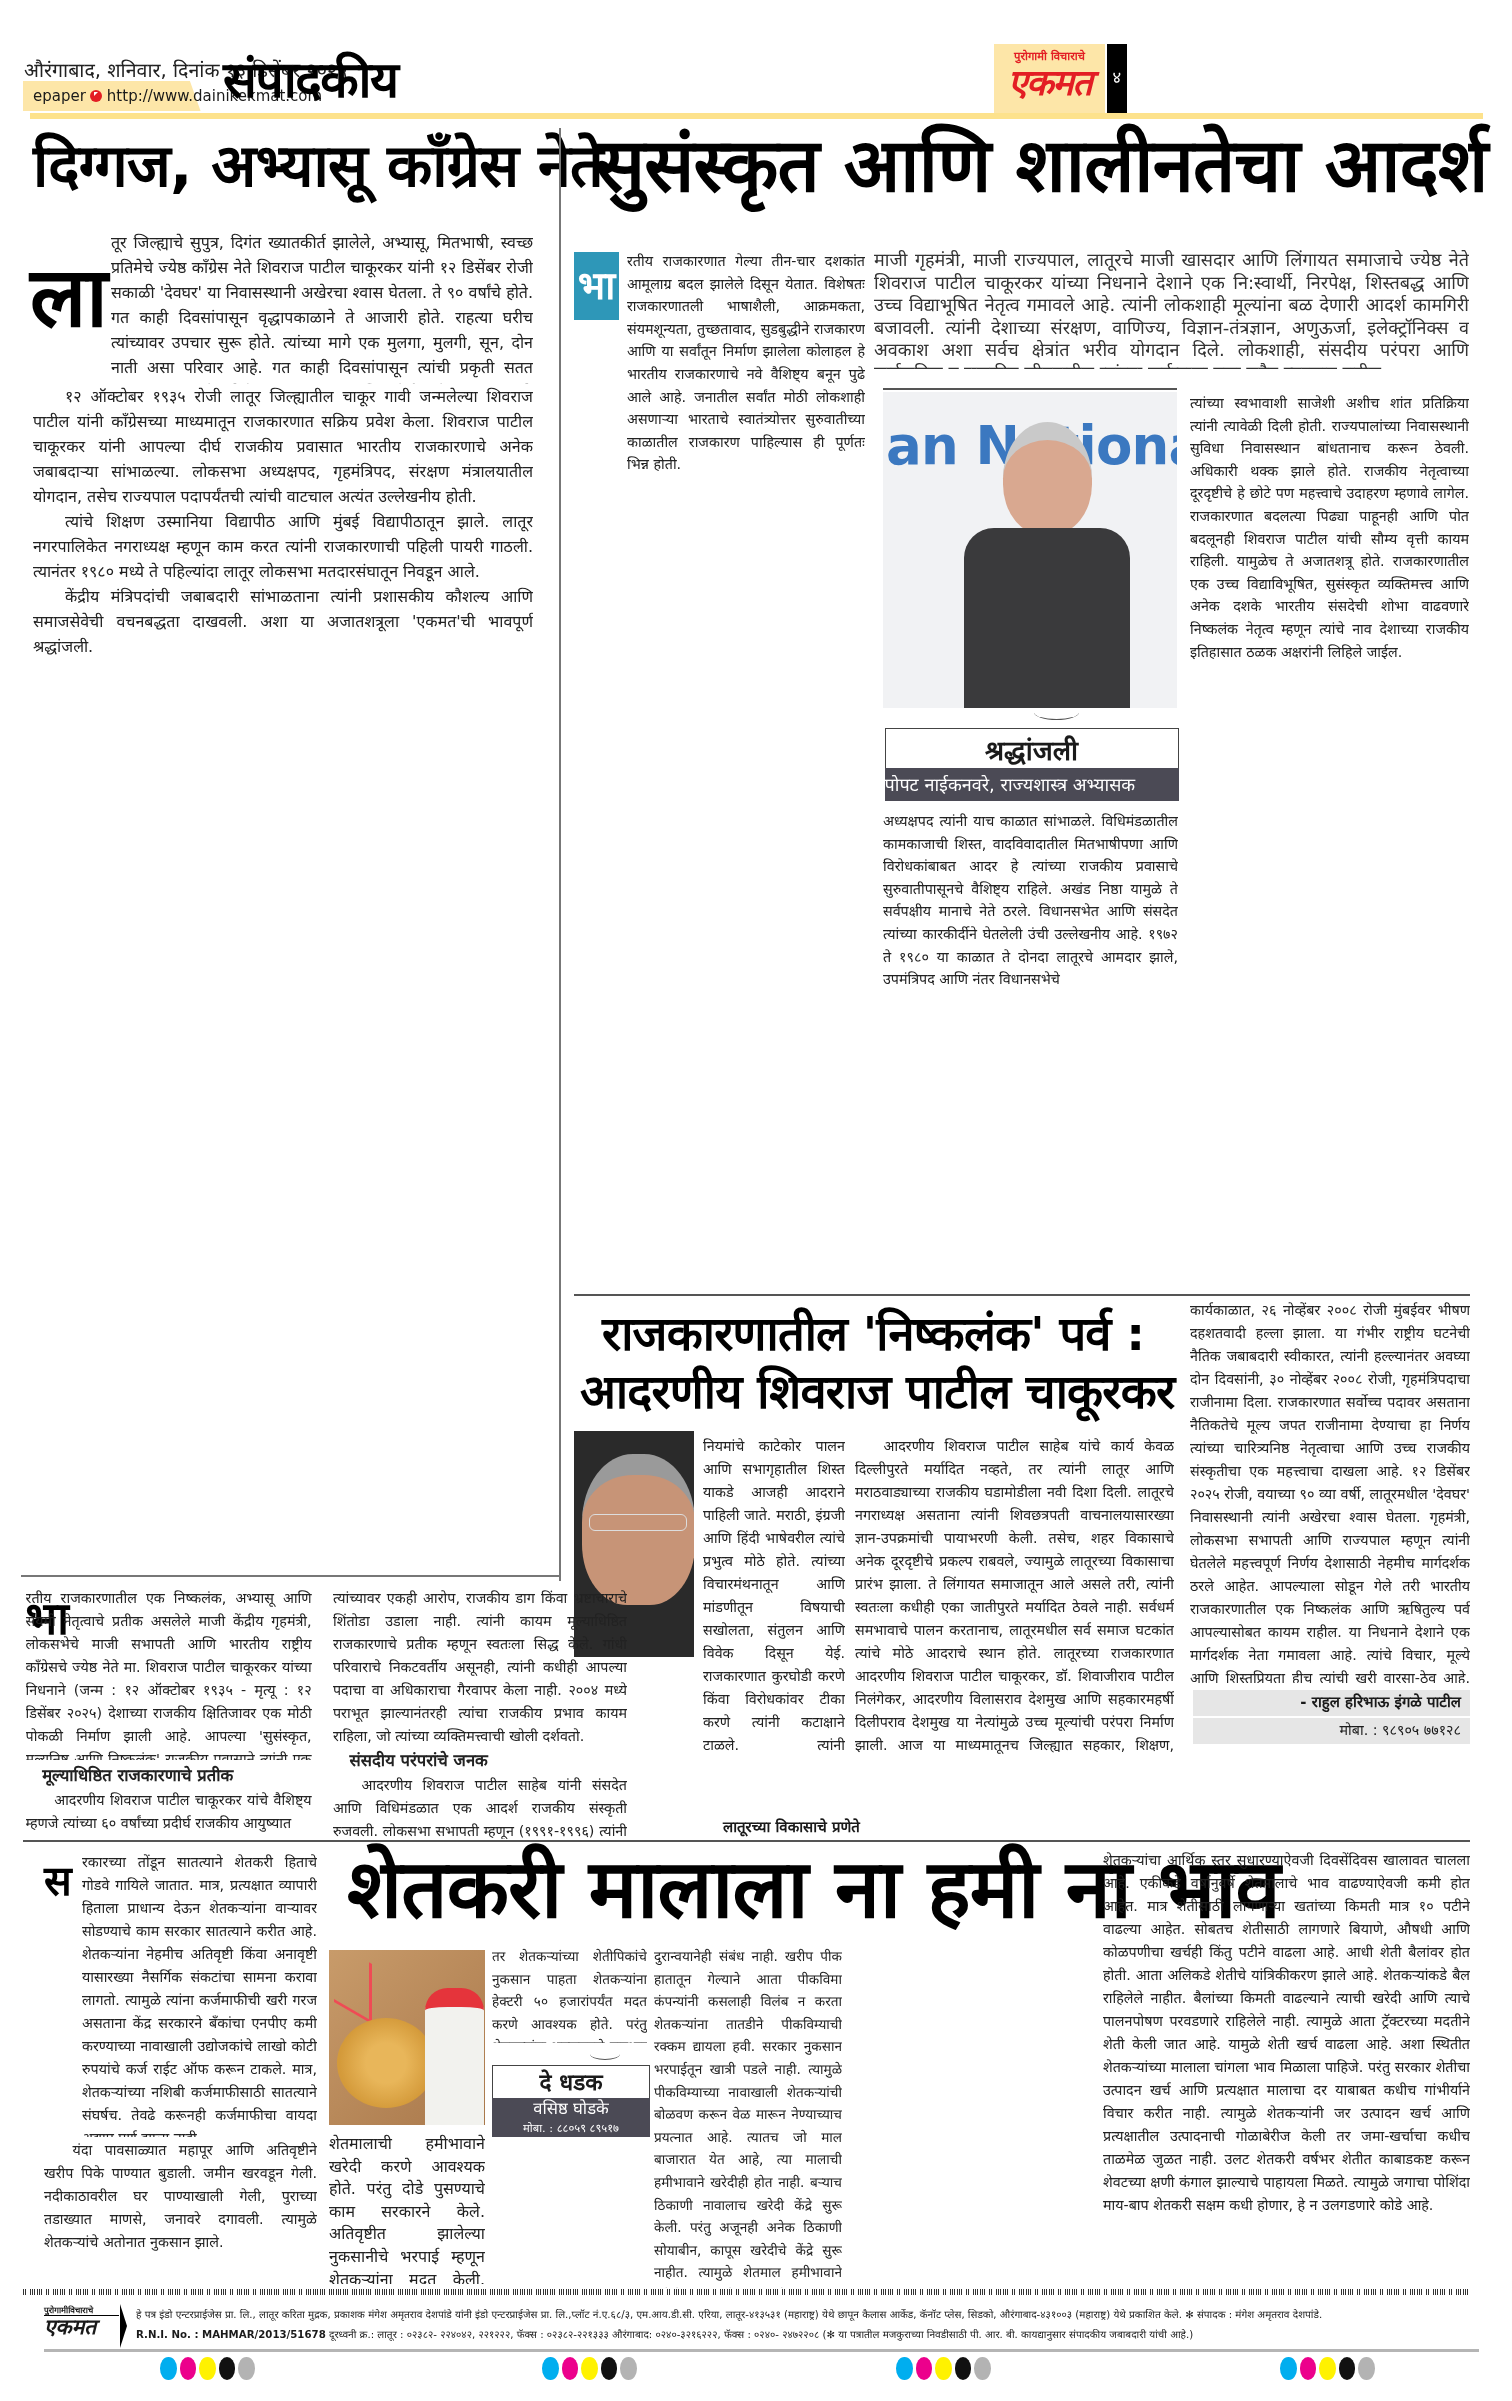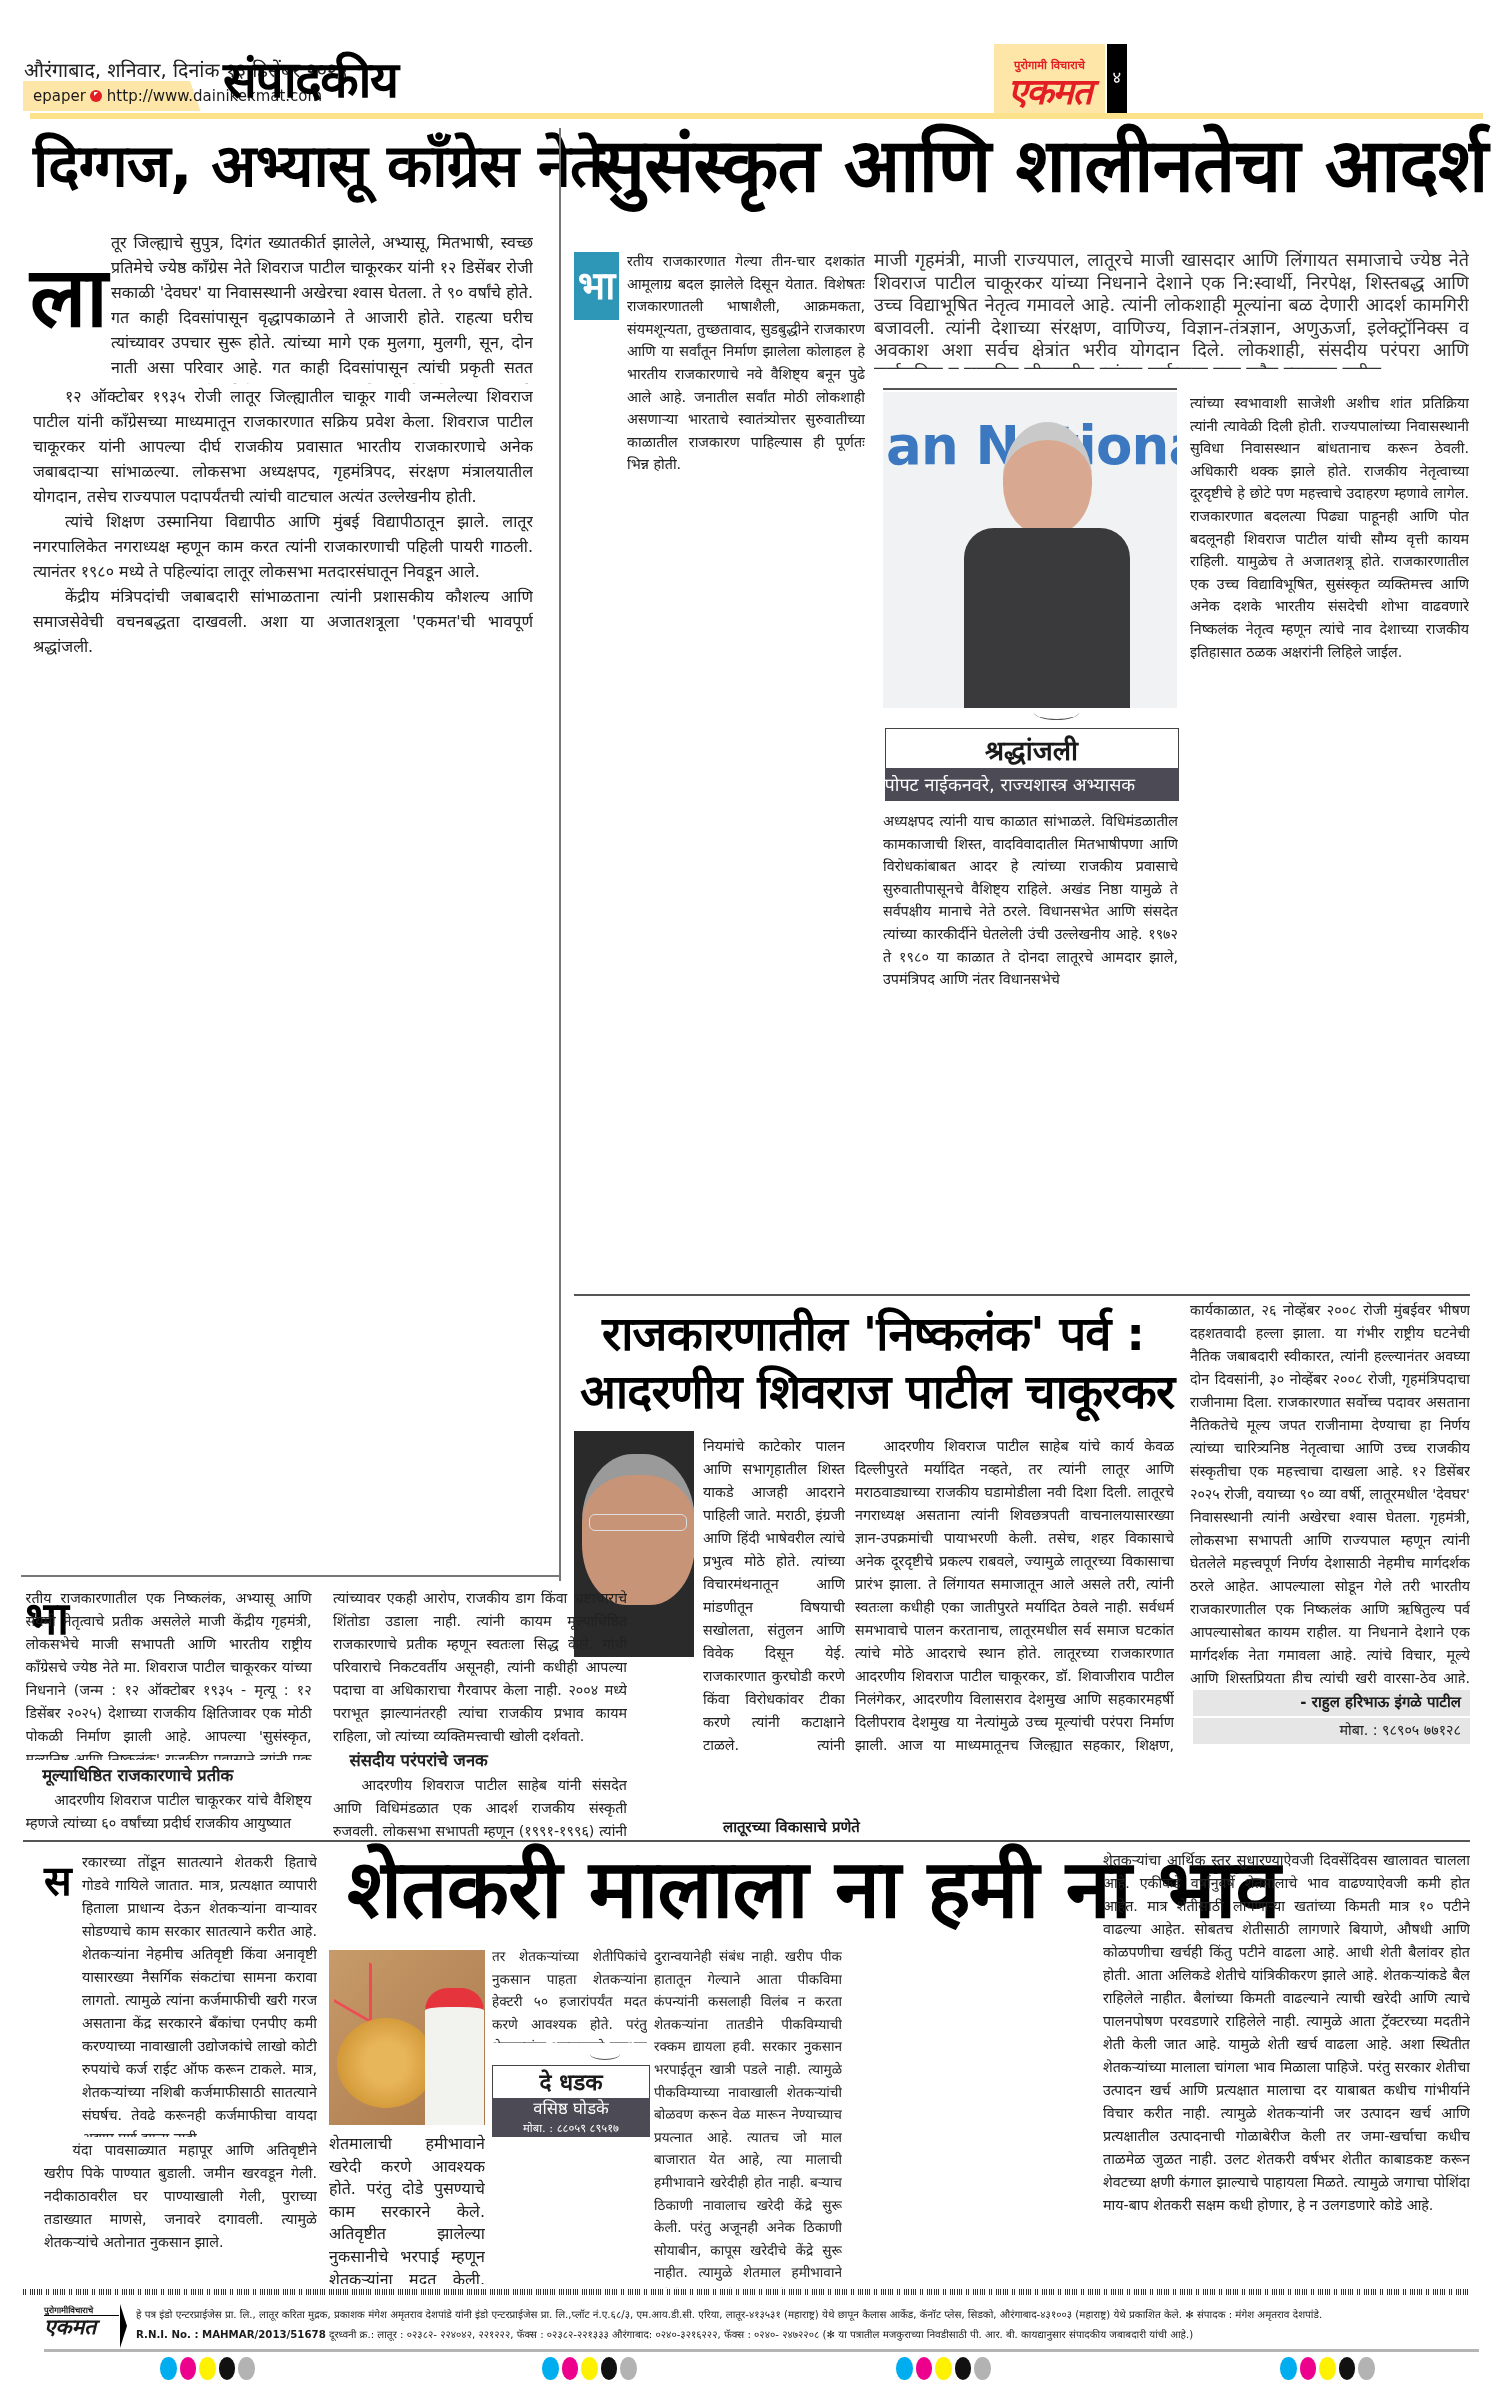--- a/index.html
+++ b/index.html
@@ -25,21 +25,21 @@
   <div class="abs" style="left:24px;top:56px;font-size:19.6px;white-space:nowrap;color:#222">औरंगाबाद, शनिवार, दिनांक १३ डिसेंबर २०२५</div>
   <div class="abs" style="left:22.6px;top:81px;width:178px;height:30px;background:#fde6a8;clip-path:polygon(0 0,94% 0,100% 100%,0 100%)"></div>
   <div class="abs" style="left:33px;top:87px;display:flex;align-items:center;gap:4.5px;font-size:15px;white-space:nowrap">
     <span>epaper</span>
     <span style="display:inline-block;width:12px;height:12px;border-radius:50%;background:#e31e24;position:relative">
       <span style="position:absolute;left:3.8px;top:2.3px;width:0;height:0;border-left:4.5px solid #fff;border-bottom:4.5px solid transparent"></span>
     </span>
     <span>http://www.dainikekmat.com</span>
   </div>
   <div class="abs" style="left:223px;top:44px;font-size:50px;font-weight:bold;color:#000;letter-spacing:-1.5px;white-space:nowrap">संपादकीय</div>
-  <div class="abs" style="left:994px;top:44px;width:111px;height:69px;background:#fde6a8;text-align:center;padding-top:13px">
+  <div class="abs" style="left:994px;top:44px;width:111px;height:69px;background:#fde6a8;text-align:center;padding-top:4px">
     <div style="color:#e31e24;font-size:11.3px;font-weight:bold">पुरोगामी विचाराचे</div>
     <div style="color:#e31e24;font-size:36px;font-weight:bold;font-style:italic;line-height:39px;letter-spacing:-1.5px">एकमत</div>
   </div>
   <div class="abs" style="left:1107px;top:44px;width:19.6px;height:69px;background:#000;color:#fff;text-align:center;font-size:16.6px;padding-top:21px">
     <span>४</span>
   </div>
   <div class="abs" style="left:30px;top:113px;width:1453px;height:6px;background:#fde28c"></div>
 </div>
 
 <div>

